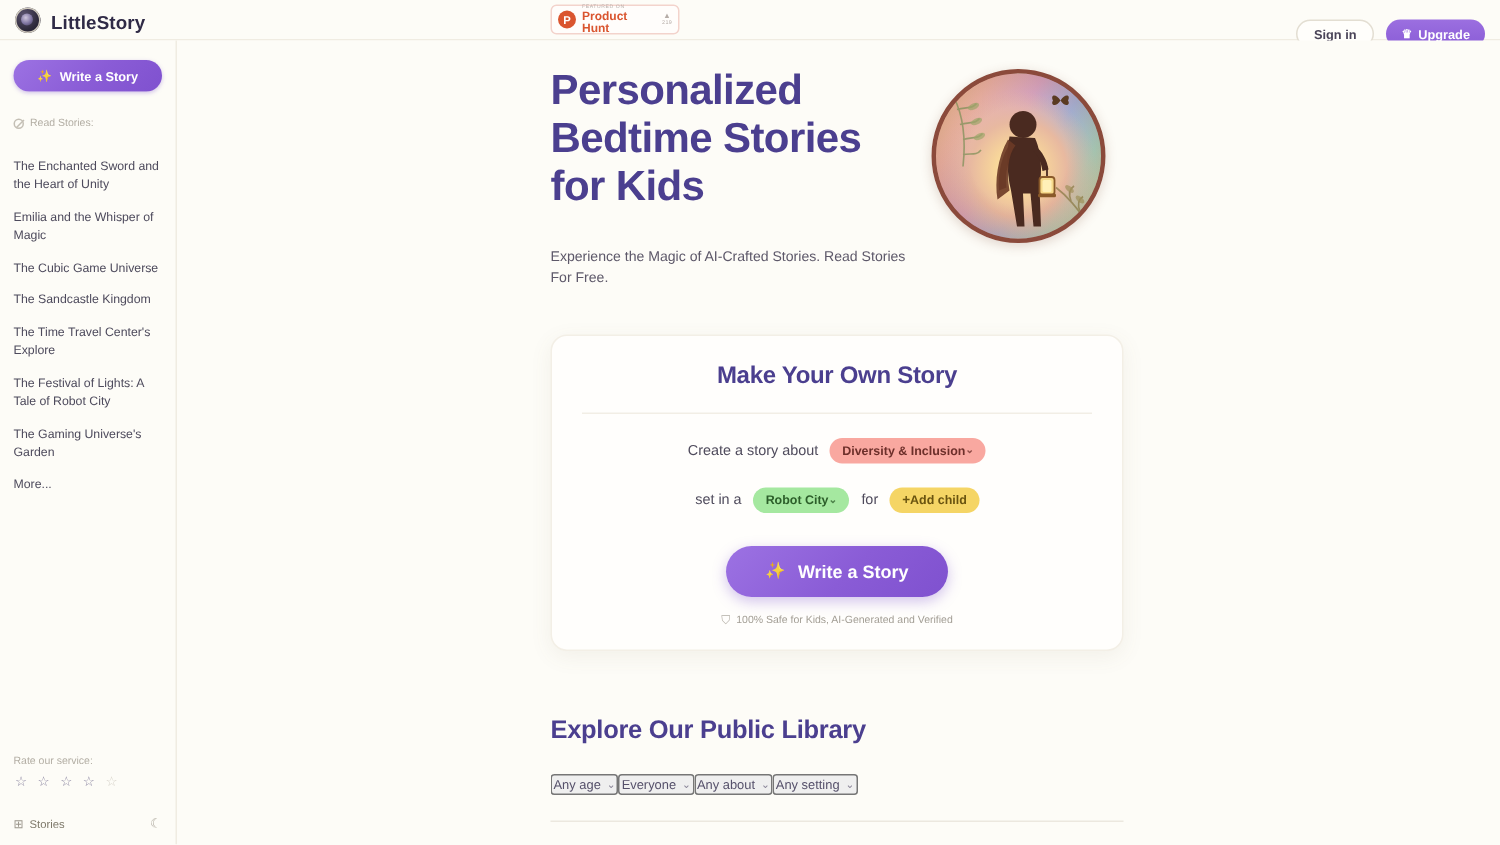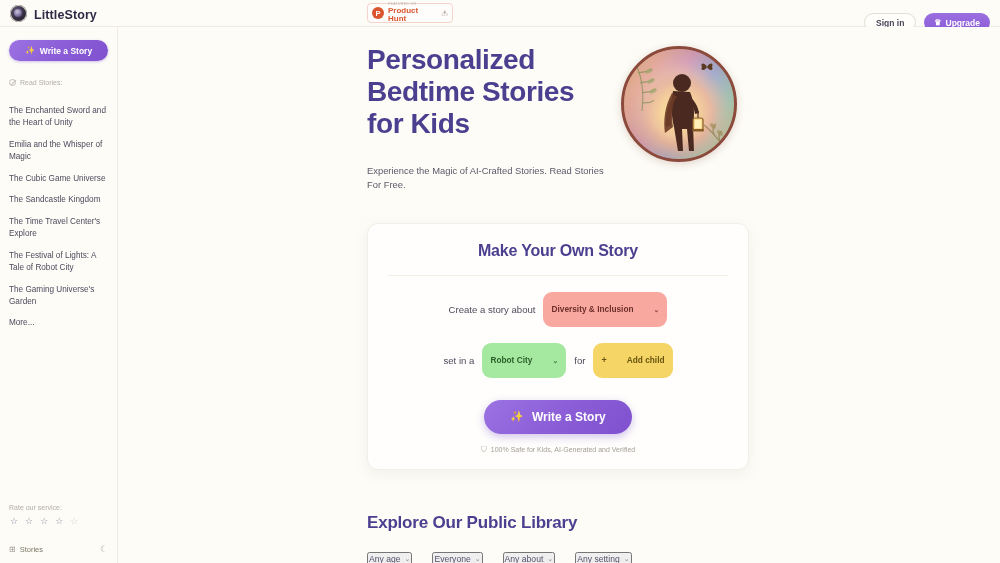--- a/index.html
+++ b/index.html
@@ -176,22 +176,22 @@
     letter-spacing: -.2px;
   }
   .card-divider { height: 1px; background: #f2eee5; margin: 15px 20px 0; }
 
   .form-row {
     display: flex; align-items: center; justify-content: center;
     gap: 8px; margin-top: 16px;
   }
   .form-label { font-size: 9.6px; color: #4f4b5c; }
   .pill {
-    height: 35px; border-radius: 9px; padding: 0 8px;
-    display: inline-flex; align-items: center; gap: 20px;
+    height: 17px; border-radius: 9px; padding: 0 8px;
+    display: inline-flex; align-items: center; gap: 0;
     font-size: 8.3px; font-weight: 700; border: none; line-height: 1;
   }
   .pill-topic { background: #f9a8a0; color: #6d2f2a; }
   .pill-setting { background: #a5e8a0; color: #2c5e2a; }
   .pill-child { background: #f5d565; color: #6a5410; }
   .pill .chev { font-size: 7px; opacity: .75; font-weight: 700; }
   .pill .plus { font-size: 9px; font-weight: 700; }
 
   .cta-wrap { display: flex; justify-content: center; margin-top: 22px; }
   .cta-btn {
@@ -206,21 +206,21 @@
     margin-top: 11px; text-align: center; font-size: 7px; color: #a39e95;
     display: flex; align-items: center; justify-content: center; gap: 4px;
   }
   .shield { font-size: 8px; color: #b4afa6; }
 
   
   .explore-title {
     margin-top: 43px; font-size: 17px; font-weight: 700; color: #4b3f8f;
     letter-spacing: -.2px;
   }
-  .filters { margin-top: 19px; display: flex; gap: 20px; align-items: center; }
+  .filters { margin-top: 19px; display: flex; gap: 0; align-items: center; }
   .filter {
     font-size: 8.6px; color: #55506a;
     display: inline-flex; align-items: center; gap: 4px;
   }
   .filter .chev { font-size: 7px; color: #8a8598; }
   .bottom-rule {
     margin-top: 17px; width: 382px; height: 1px; background: #ece8df;
   }
 </style>
 </head>

